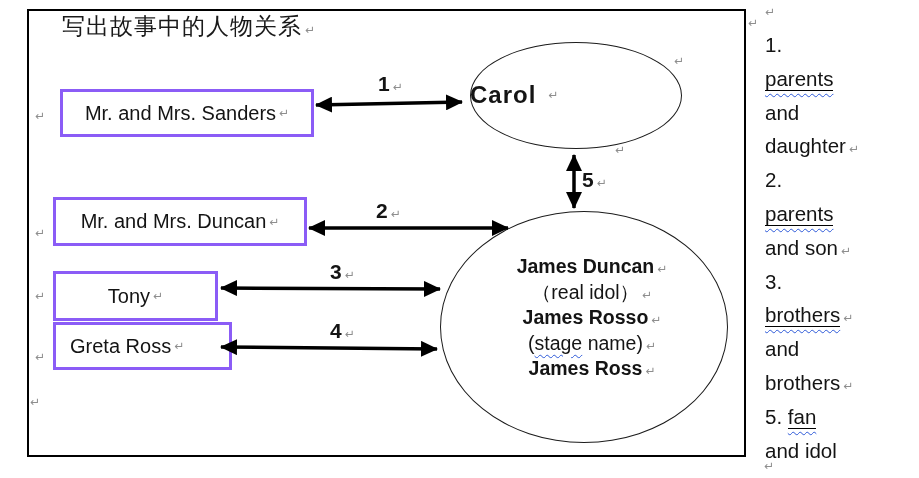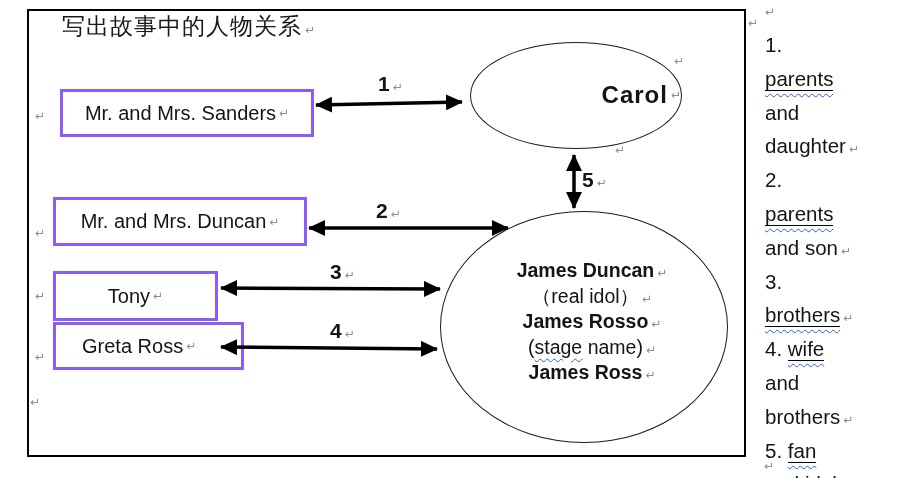--- a/index.html
+++ b/index.html
@@ -21,32 +21,32 @@
   }
   .mark-abs{
     position:absolute;color:#8e8e8e;font-size:12px;
     font-family:"DejaVu Sans",sans-serif;line-height:14px;
   }
   .shape-box{
     position:absolute;border:3px solid #8b5cf6;background:#fff;
     display:flex;align-items:center;justify-content:center;
     font-size:20px;white-space:nowrap;
   }
-  .shape-box.left-align{justify-content:flex-start;padding-left:26px}
+  .shape-box.left-align{justify-content:flex-start;padding-left:14px}
   .ellipse{
     position:absolute;border:1.5px solid #1c1c1c;border-radius:50%;background:#fff;
   }
   .carol-label{
     position:absolute;left:470px;top:42px;width:212px;height:106px;
-    display:flex;align-items:center;justify-content:flex-end;
-    font-weight:bold;font-size:24px;letter-spacing:1px;
+    display:flex;align-items:center;justify-content:flex-start;
+    font-weight:bold;font-size:24px;letter-spacing:1px;gap:9px;
   }
   .names{
     position:absolute;left:474px;top:255px;width:236px;height:143px;
-    overflow:hidden;text-align:center;font-size:19.5px;line-height:31px;
+    overflow:hidden;text-align:center;font-size:19.5px;line-height:23px;
     white-space:nowrap;
   }
   .nm{height:25.5px}
   .nm.bold{font-weight:bold}
   .nm.shift{transform:translateX(16px)}
   .num{
     position:absolute;font-weight:bold;font-size:21px;white-space:nowrap;
   }
   .arrow-layer{position:absolute;left:0;top:0;width:919px;height:478px;pointer-events:none}
   .sidebar{
@@ -126,21 +126,20 @@
 <div class="sidebar">
   <div><span>1.</span><span class="answer"></span><span class="mark"></span></div>
   <div><span></span><span class="answer">parents</span><span class="mark"></span></div>
   <div><span>and</span><span class="answer"></span><span class="mark"></span></div>
   <div><span>daughter</span><span class="answer"></span><span class="mark">↵</span></div>
   <div><span>2.</span><span class="answer"></span><span class="mark"></span></div>
   <div><span></span><span class="answer">parents</span><span class="mark"></span></div>
   <div><span>and son</span><span class="answer"></span><span class="mark">↵</span></div>
   <div><span>3.</span><span class="answer"></span><span class="mark"></span></div>
   <div><span></span><span class="answer">brothers</span><span class="mark">↵</span></div>
-  <div><span>4. </span><span class="answer">wife</span><span class="mark"></span></div>
   <div><span>and</span><span class="answer"></span><span class="mark"></span></div>
   <div><span>brothers</span><span class="answer"></span><span class="mark">↵</span></div>
   <div><span>5. </span><span class="answer">fan</span><span class="mark"></span></div>
   <div><span>and idol</span><span class="answer"></span></div>
 </div>
 
 <div class="mark-abs" style="left:674px;top:54px">↵</div>
 <div class="mark-abs" style="left:615px;top:143px">↵</div>
 <div class="mark-abs" style="left:35px;top:109px">↵</div>
 <div class="mark-abs" style="left:35px;top:226px">↵</div>

